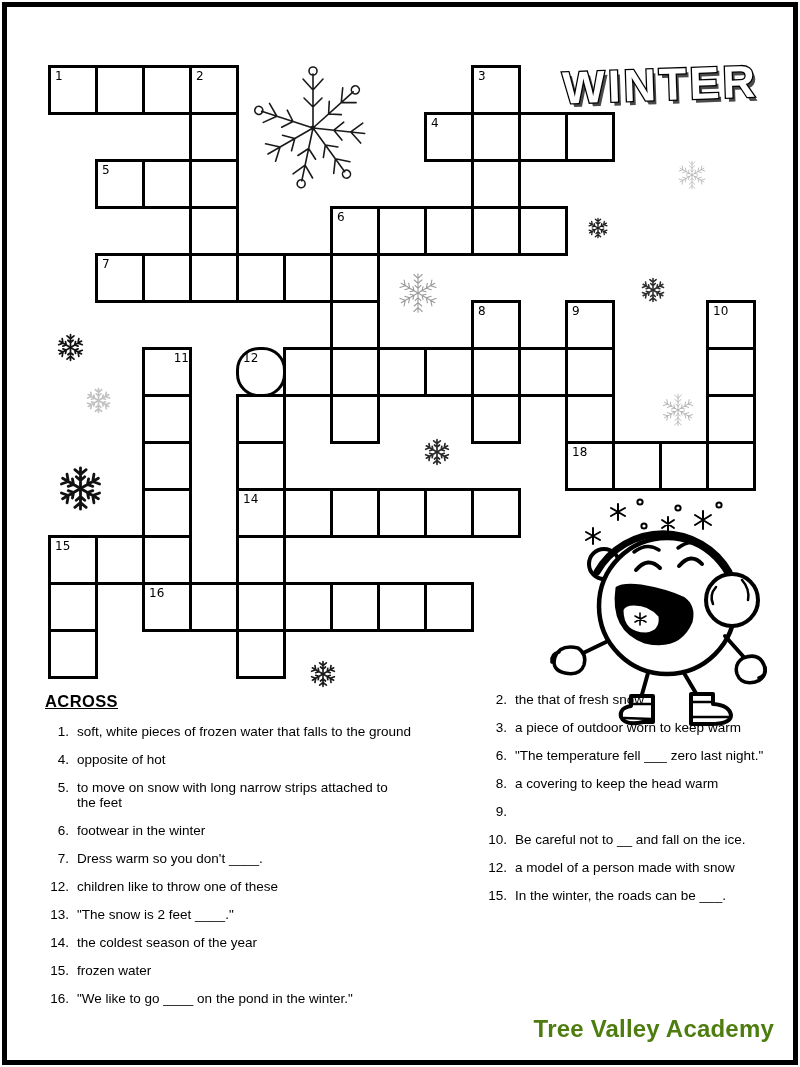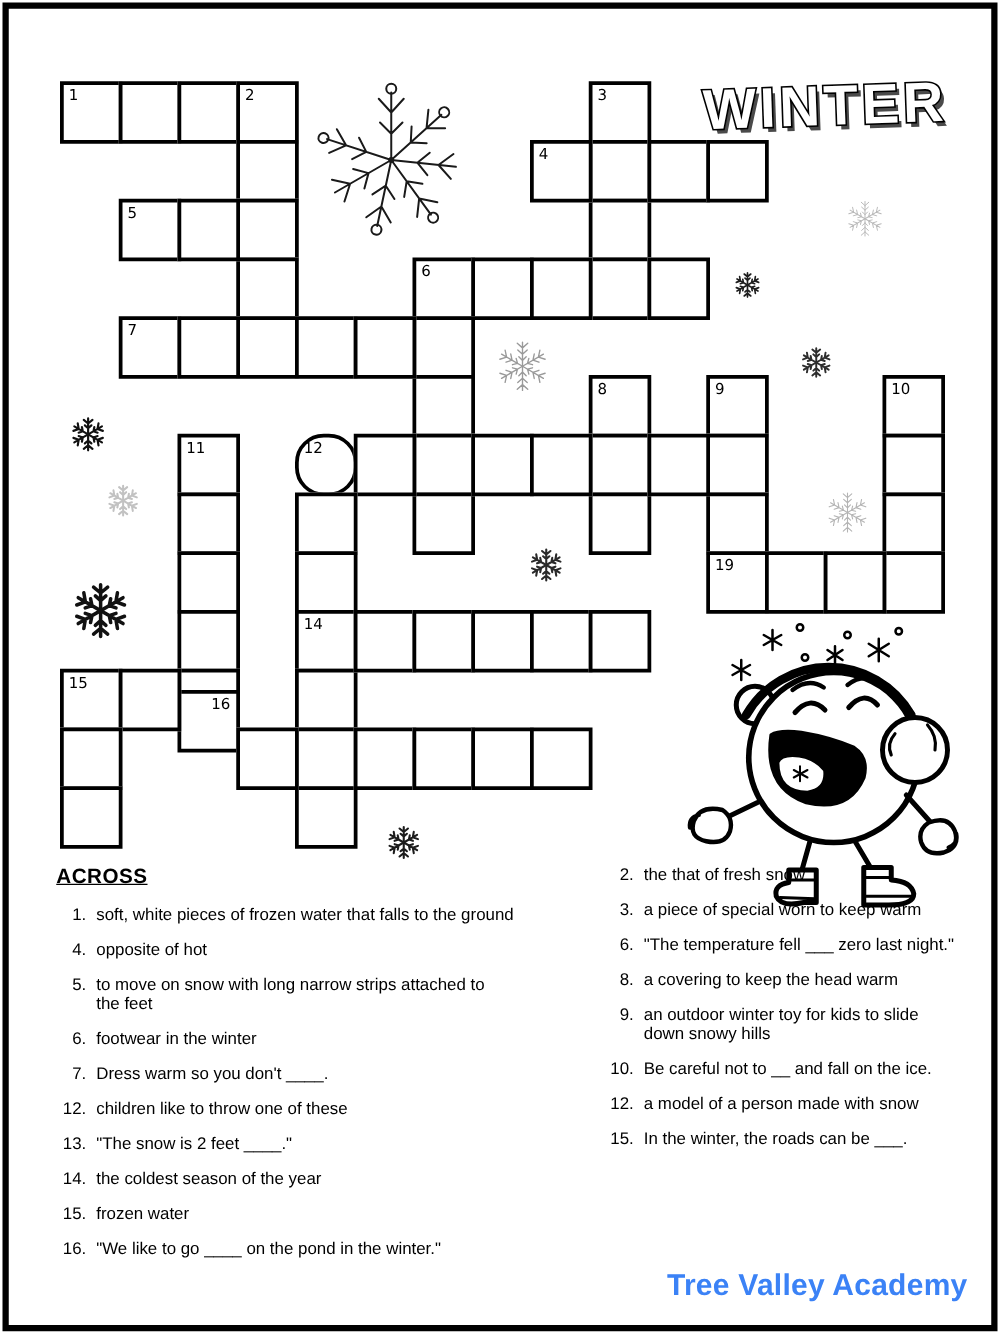--- a/index.html
+++ b/index.html
@@ -186,36 +186,36 @@
       <span class="cellnum">8</span>
     </div>
     <div class="cell" style="left: 471px; top: 347px;"></div>
     <div class="cell" style="left: 471px; top: 394px;"></div>
     <div class="cell" style="left: 565px; top: 300px;">
       <span class="cellnum">9</span>
     </div>
     <div class="cell" style="left: 565px; top: 347px;"></div>
     <div class="cell" style="left: 565px; top: 394px;"></div>
     <div class="cell" style="left: 565px; top: 441px;">
-      <span class="cellnum">19</span>
+      <span class="cellnum">18</span>
     </div>
     <div class="cell" style="left: 706px; top: 300px;">
       <span class="cellnum">10</span>
     </div>
     <div class="cell" style="left: 706px; top: 347px;"></div>
     <div class="cell" style="left: 706px; top: 394px;"></div>
     <div class="cell" style="left: 706px; top: 441px;"></div>
-    <div class="cell" style="left: 142px; top: 347px;">
+    <div class="cell" style="left: 142px; top: 347px; text-align: right;">
       <span class="cellnum">11</span>
     </div>
     <div class="cell" style="left: 142px; top: 394px;"></div>
     <div class="cell" style="left: 142px; top: 441px;"></div>
     <div class="cell" style="left: 142px; top: 488px;"></div>
     <div class="cell" style="left: 142px; top: 535px;"></div>
-    <div class="cell" style="left: 142px; top: 552px; padding-left: 20px;">
+    <div class="cell" style="left: 142px; top: 582px;">
       <span class="cellnum">16</span>
     </div>
     <div class="cell" style="left: 236px; top: 347px; border-radius: 23px;">
       <span class="cellnum">12</span>
     </div>
     <div class="cell" style="left: 283px; top: 347px;"></div>
     <div class="cell" style="left: 377px; top: 347px;"></div>
     <div class="cell" style="left: 424px; top: 347px;"></div>
     <div class="cell" style="left: 518px; top: 347px;"></div>
     <div class="cell" style="left: 236px; top: 394px;"></div>
@@ -331,51 +331,49 @@
 </div>
 
 <div id="down-section" class="clues">
   <div id="down-list">
       <div class="clue">
         <span class="cnum">2.</span>
         <span class="ctext">the that of fresh snow</span>
       </div>
       <div class="clue">
         <span class="cnum">3.</span>
-        <span class="ctext">a piece of special worn to keep warm</span>
+        <span class="ctext">a piece of outdoor worn to keep warm</span>
       </div>
       <div class="clue">
         <span class="cnum">6.</span>
         <span class="ctext">"The temperature fell ___ zero last night."</span>
       </div>
       <div class="clue">
         <span class="cnum">8.</span>
         <span class="ctext">a covering to keep the head warm</span>
       </div>
       <div class="clue">
         <span class="cnum">9.</span>
-        <span class="ctext">an outdoor winter toy for kids to slide
-down snowy hills</span>
       </div>
       <div class="clue">
         <span class="cnum">10.</span>
         <span class="ctext">Be careful not to __ and fall on the ice.</span>
       </div>
       <div class="clue">
         <span class="cnum">12.</span>
         <span class="ctext">a model of a person made with snow</span>
       </div>
       <div class="clue">
         <span class="cnum">15.</span>
         <span class="ctext">In the winter, the roads can be ___.</span>
       </div>
     </div>
 </div>
 
-<div id="brand" style="color: #3b82f6; text-align: right;">Tree Valley Academy</div>
+<div id="brand" style="color: #4d7c0f; text-align: right;">Tree Valley Academy</div>
 
 <div class="flake" style="left: 677px; top: 160px; width: 30px; height: 30px; color: rgb(184, 184, 184);">
     <svg viewBox="0 0 100 100">
       <use href="#sf-thin"></use>
     </svg>
   </div>
 <div class="flake" style="left: 587px; top: 217px; width: 22px; height: 22px; color: rgb(31, 31, 31);">
     <svg viewBox="0 0 100 100">
       <use href="#sf-bold"></use>
     </svg>

